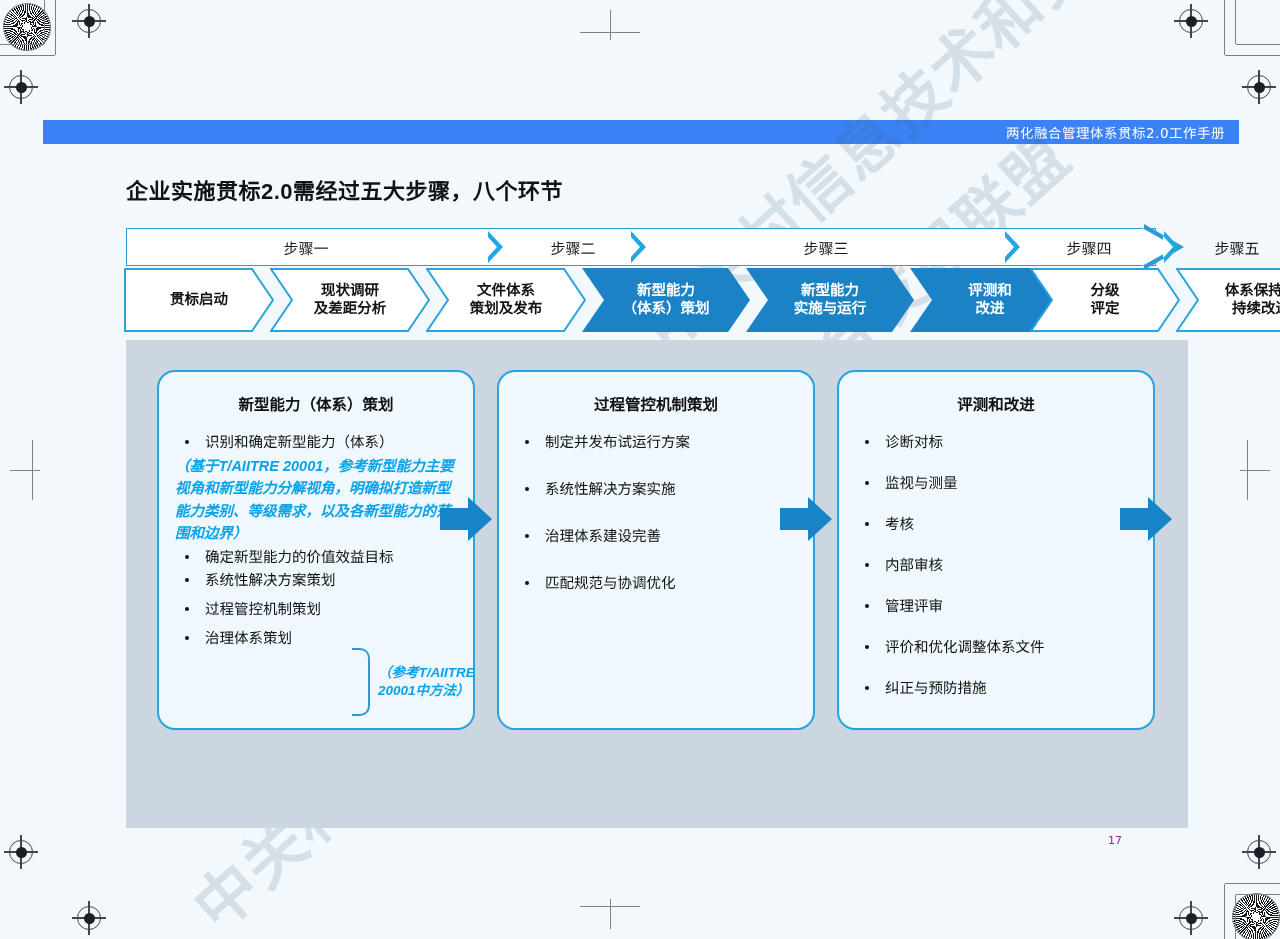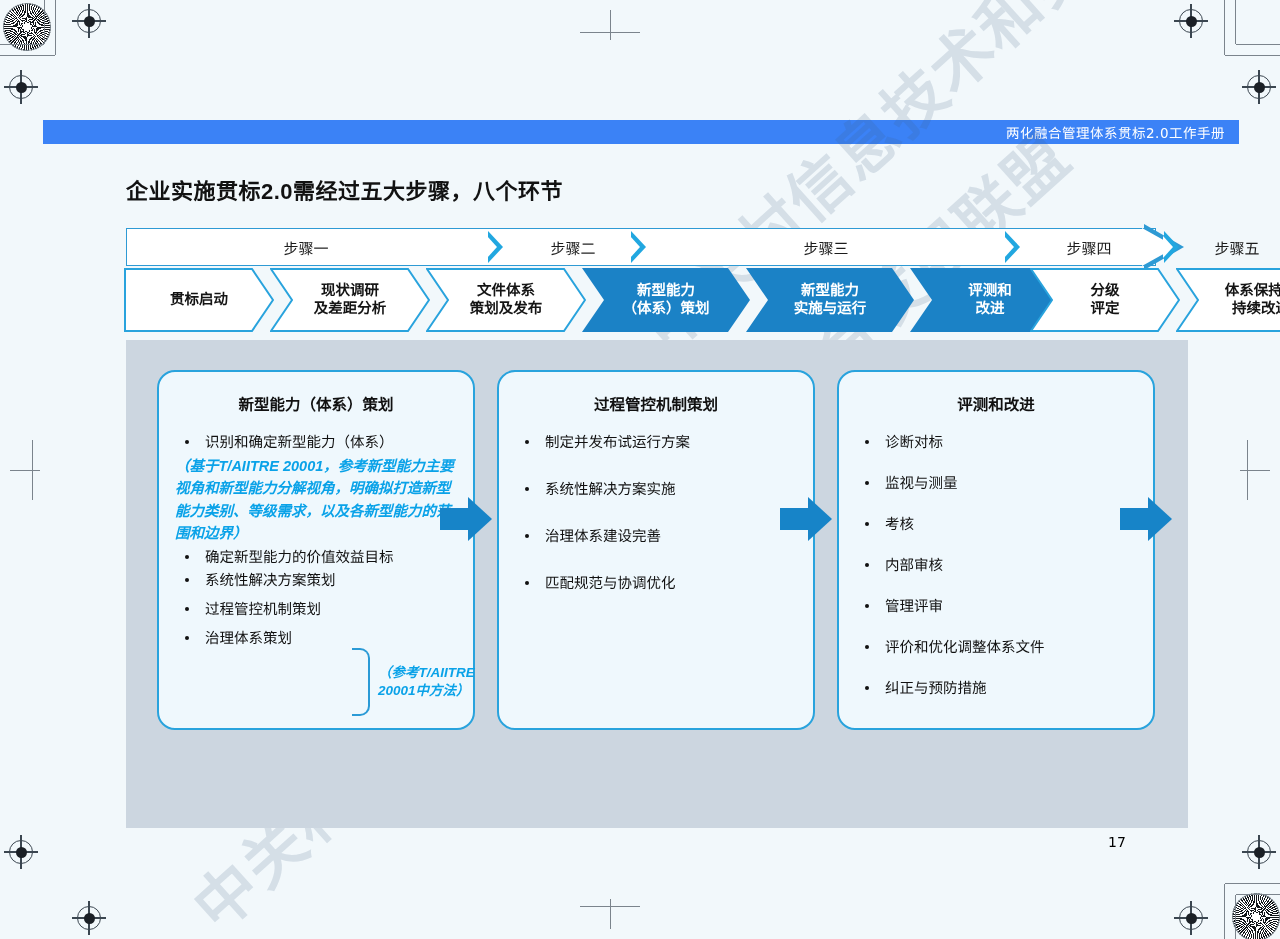--- a/index.html
+++ b/index.html
@@ -90,21 +90,21 @@
   .conn{position:absolute;top:497px;width:52px;height:44px;}
   .conn .tail{position:absolute;left:0;top:11px;width:30px;height:22px;background:#1784c8;}
   .conn .head{position:absolute;left:28px;top:0;width:0;height:0;
     border-top:22px solid transparent;border-bottom:22px solid transparent;border-left:24px solid #1784c8;}
 
   
   .banner{position:absolute;left:157px;top:750px;width:1000px;height:44px;background:#1b82c6;
     display:flex;align-items:center;justify-content:center;color:#fff;font-size:17px;font-weight:bold;
     box-shadow:3px 3px 5px rgba(60,80,100,.35);}
 
-  .pgnum{position:absolute;left:1108px;top:834px;font-size:14px;color:#000000;
+  .pgnum{position:absolute;left:1108px;top:834px;font-size:11px;color:#a21caf;
     font-family:"DejaVu Sans",sans-serif;}
 </style>
 </head>
 <body>
 
 <div class="page">
 
   <div class="star" style="left:3px;top:3px;"></div>
   <div class="star" style="left:1232px;top:893px;"></div>
 

